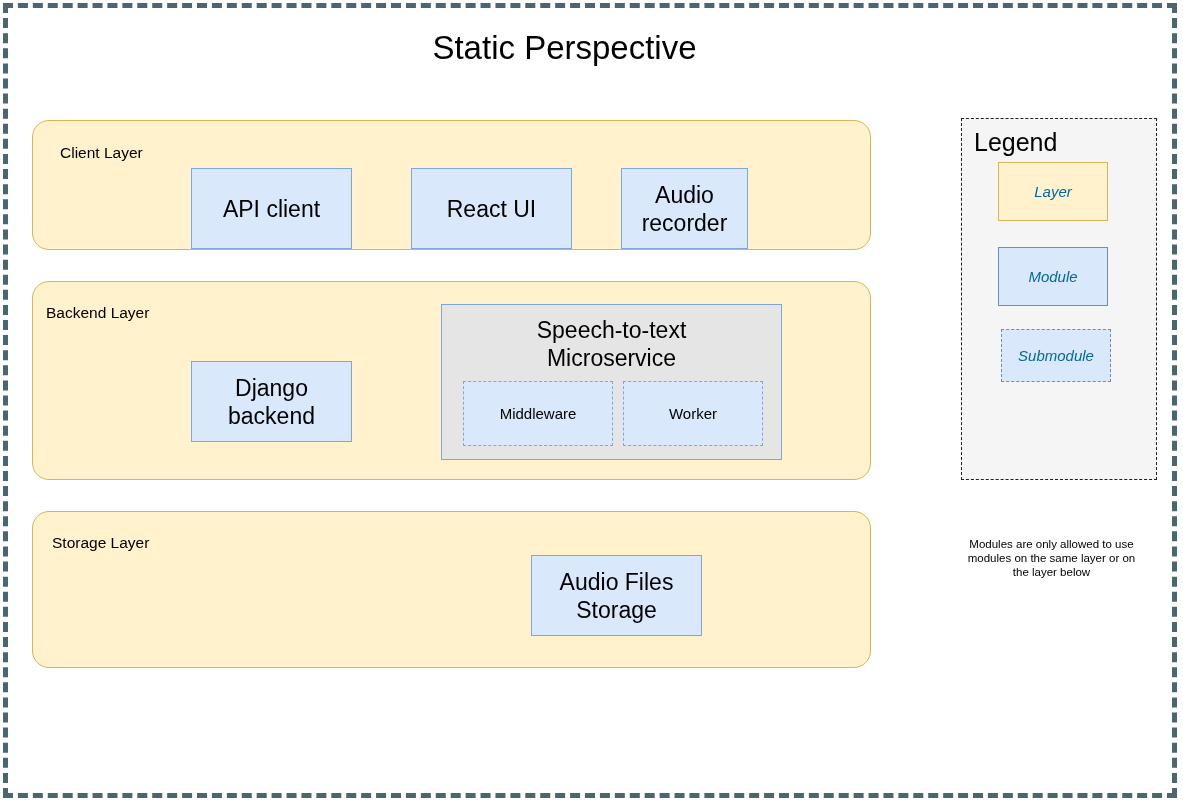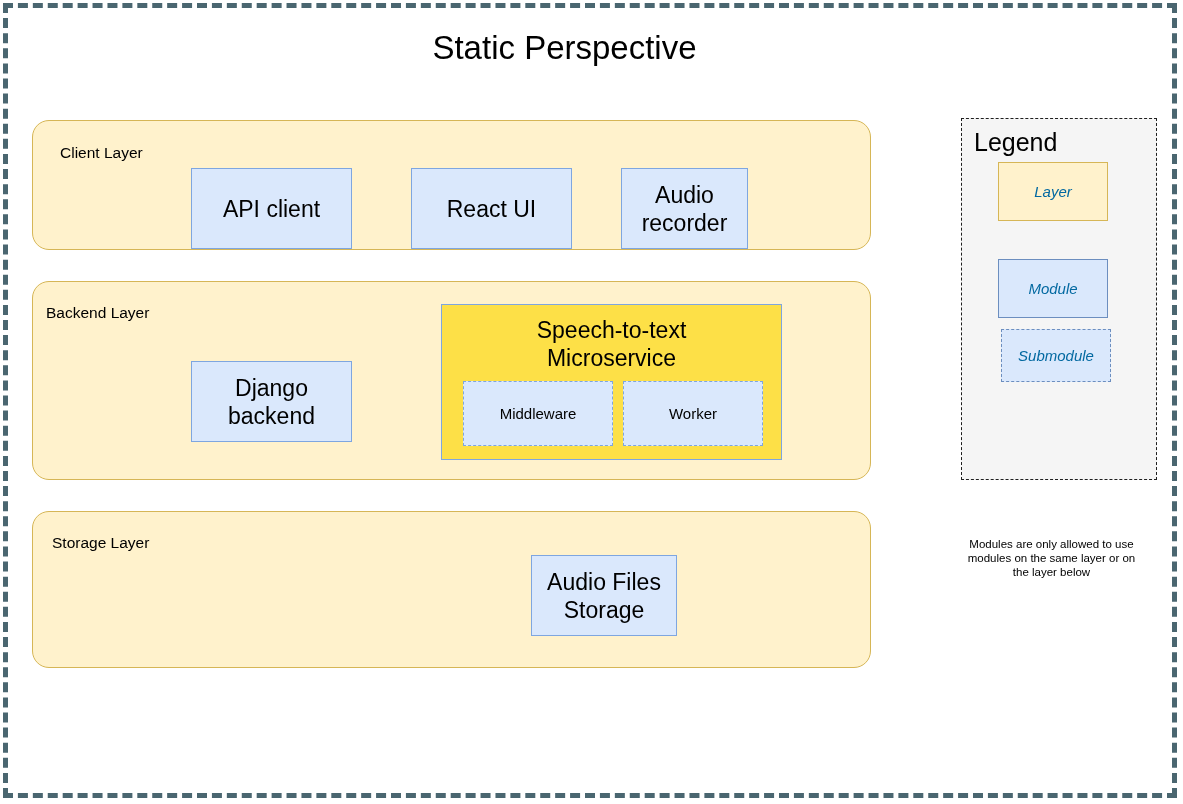--- a/index.html
+++ b/index.html
@@ -77,21 +77,21 @@
     line-height: 28px;
     color: #000000;
     white-space: pre-line;
     margin-top: 20px;
   }
 
   
   .composite {
     position: absolute;
     box-sizing: border-box;
-    background: #fde047;
+    background: #e5e5e5;
     border: 1.6px solid #7ea6e0;
   }
   .composite-title {
     position: absolute;
     left: 0;
     top: 11px;
     width: 100%;
     text-align: center;
     font-size: 23px;
     line-height: 28px;
@@ -216,33 +216,33 @@
     <div class="submodule" style="left:181px; top:76px; width:140px; height:65px;">
       <span>Worker</span>
     </div>
   </div>
 
   <div class="layer" style="left:32px; top:511px; width:839px; height:157px;">
     <div class="layer-label" style="left:19px; top:22px;">Storage Layer</div>
   </div>
 
 
-  <div class="module" style="left:531px; top:535px; width:146px; height:81px;">
+  <div class="module" style="left:531px; top:535px; width:171px; height:81px;">
     <span>Audio Files
 Storage</span>
   </div>
 
   <div class="legend">
     <div class="legend-title">Legend</div>
 
     <div class="legend-swatch sw-layer" style="left:36px; top:43px; width:110px; height:59px;">
       <span>Layer</span>
     </div>
 
-    <div class="legend-swatch sw-module" style="left:36px; top:128px; width:110px; height:59px;margin-top:12px;">
+    <div class="legend-swatch sw-module" style="left:36px; top:128px; width:110px; height:59px;">
       <span>Module</span>
     </div>
 
     <div class="legend-swatch sw-submodule" style="left:39px; top:210px; width:110px; height:53px;">
       <span>Submodule</span>
     </div>
 
     <div class="legend-note">Modules are only allowed to use modules on the same layer or on the layer below</div>
   </div>
 

